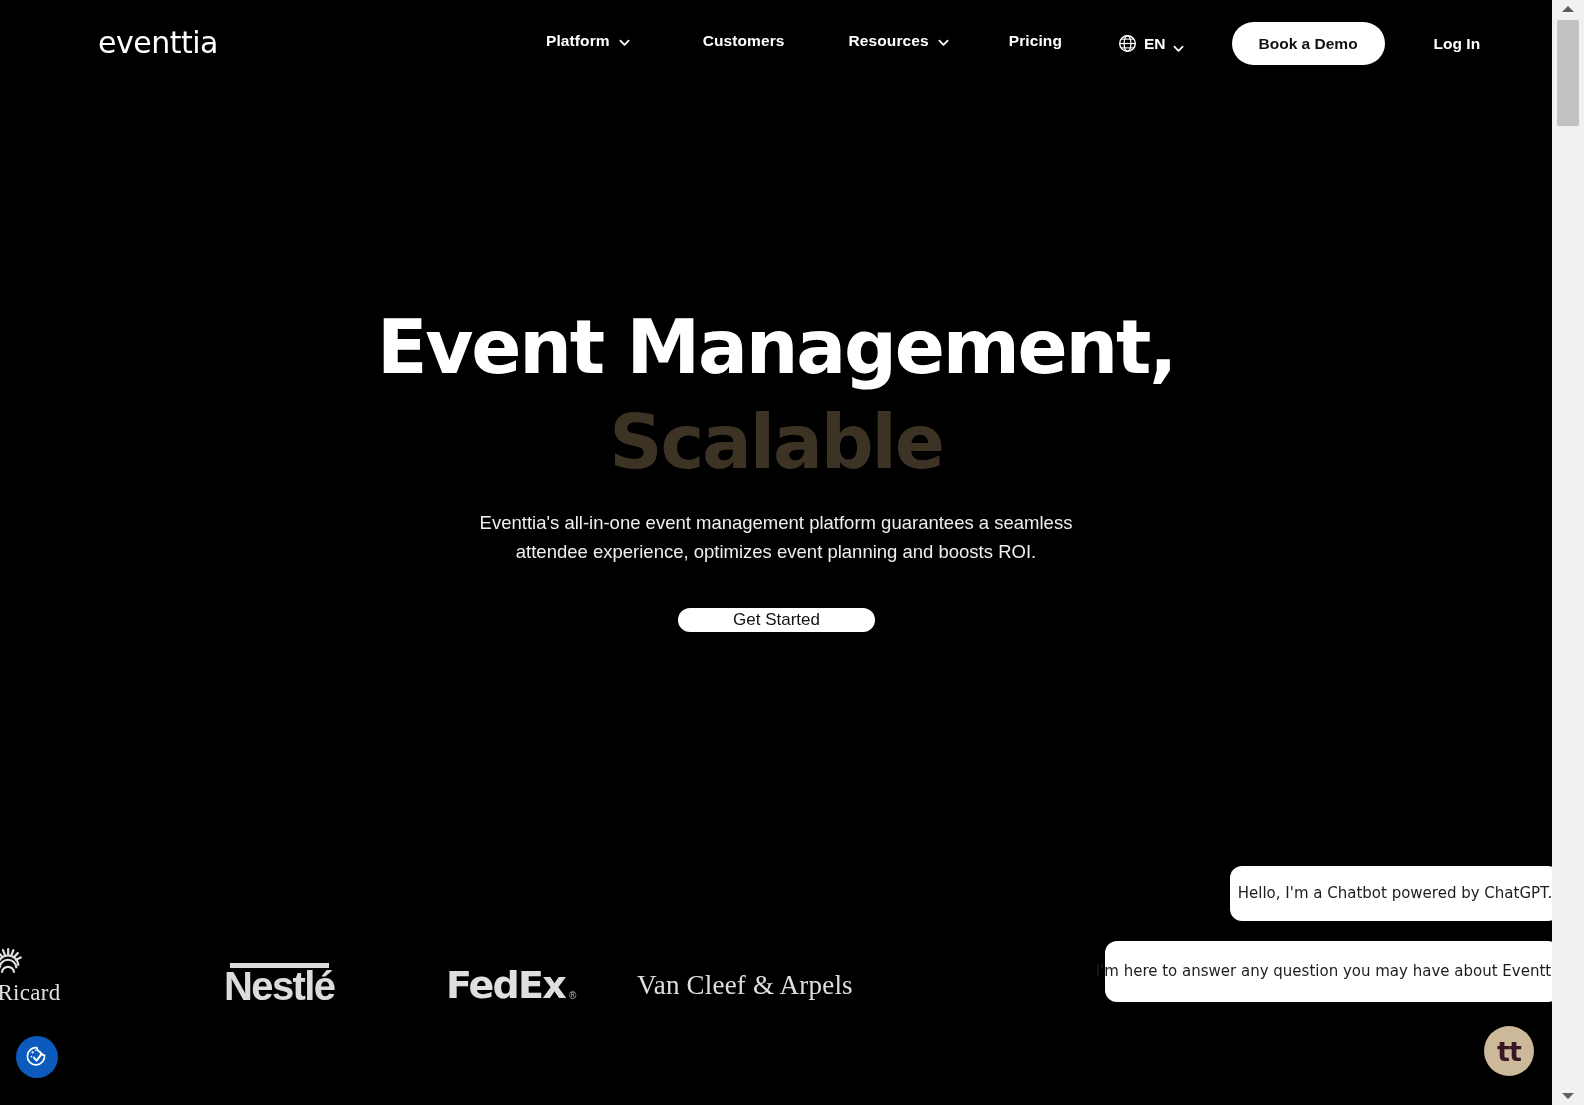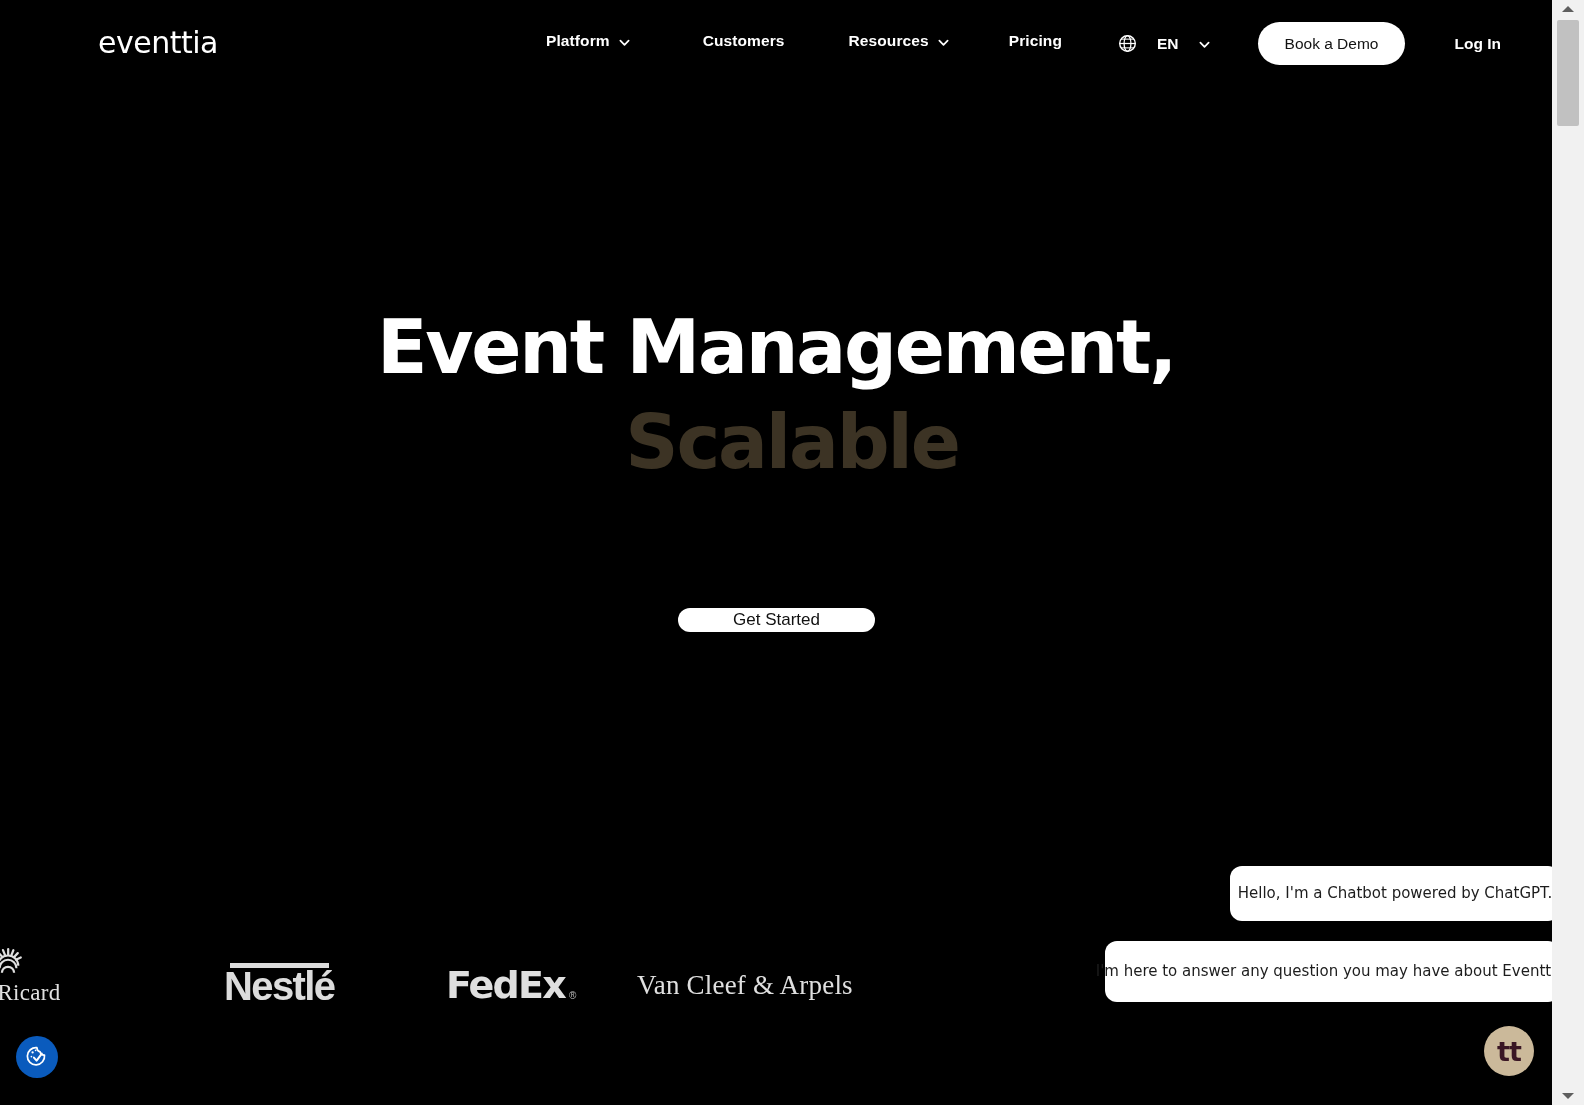--- a/index.html
+++ b/index.html
@@ -88,35 +88,35 @@
 
   .nav-right {
     position: absolute;
     left: 1118px;
     top: 22px;
     display: flex;
     align-items: center;
   }
   .lang-switch {
     display: flex;
-    align-items: center;
-    gap: 20px;
+    align-items: flex-end;
+    gap: 7px;
     color: #ffffff;
     font-size: 15.5px;
     font-weight: 600;
     cursor: pointer;
     margin-right: 48px;
   }
   .globe-icon { width: 19px; height: 19px; display: block; }
 
   .btn-demo {
     background: #ffffff;
     color: #121212;
     font-size: 15.5px;
-    font-weight: 400;
+    font-weight: 700;
     border: none;
     border-radius: 100px;
     padding: 0 27px;
     height: 43px;
     line-height: 43px;
     cursor: pointer;
     font-family: "Liberation Sans", sans-serif;
     white-space: nowrap;
     margin-right: 49px;
   }
@@ -156,21 +156,20 @@
     left: 0;
     width: 1552px;
     text-align: center;
     font-family: "DejaVu Sans", sans-serif;
     font-size: 74px;
     font-weight: 700;
     letter-spacing: -2.2px;
     line-height: 1.0;
     color: #3c3324;
     white-space: nowrap;
-    margin-left: 16px;
   }
 
   .hero-sub {
     position: absolute;
     top: 420px;
     left: 446px;
     width: 660px;
     text-align: center;
     font-size: 18.5px;
     font-weight: 400;
@@ -483,20 +482,21 @@
 
       </div>
 
     </header>
 
     <section id="hero">
 
       <h1 class="hero-title">Event Management,</h1>
       <div class="hero-title-2">Scalable</div>
 
+      <p class="hero-sub">Eventtia's all-in-one event management platform guarantees a seamless attendee experience, optimizes event planning and boosts ROI.</p>
 
       <button class="btn-get-started">Get Started</button>
 
     </section>
 
     <div id="logo-strip">
 
       <div class="logo-cell" id="logo-pernod">
         <span class="sunburst">
           <svg class="sunburst" viewBox="0 0 40 32">

